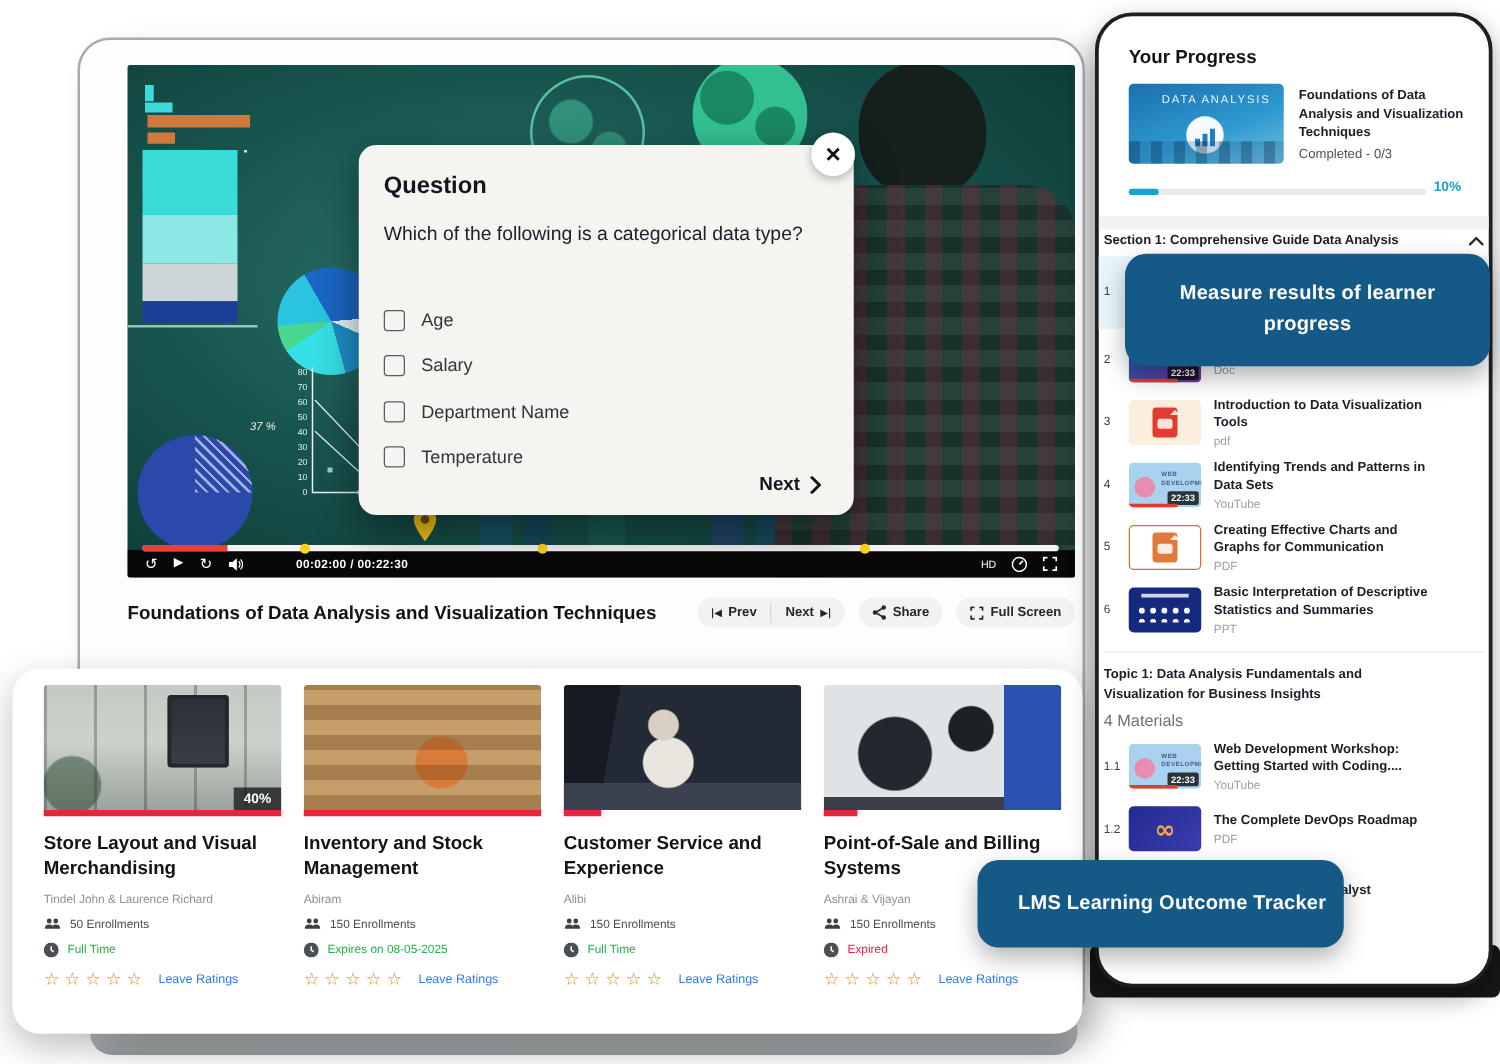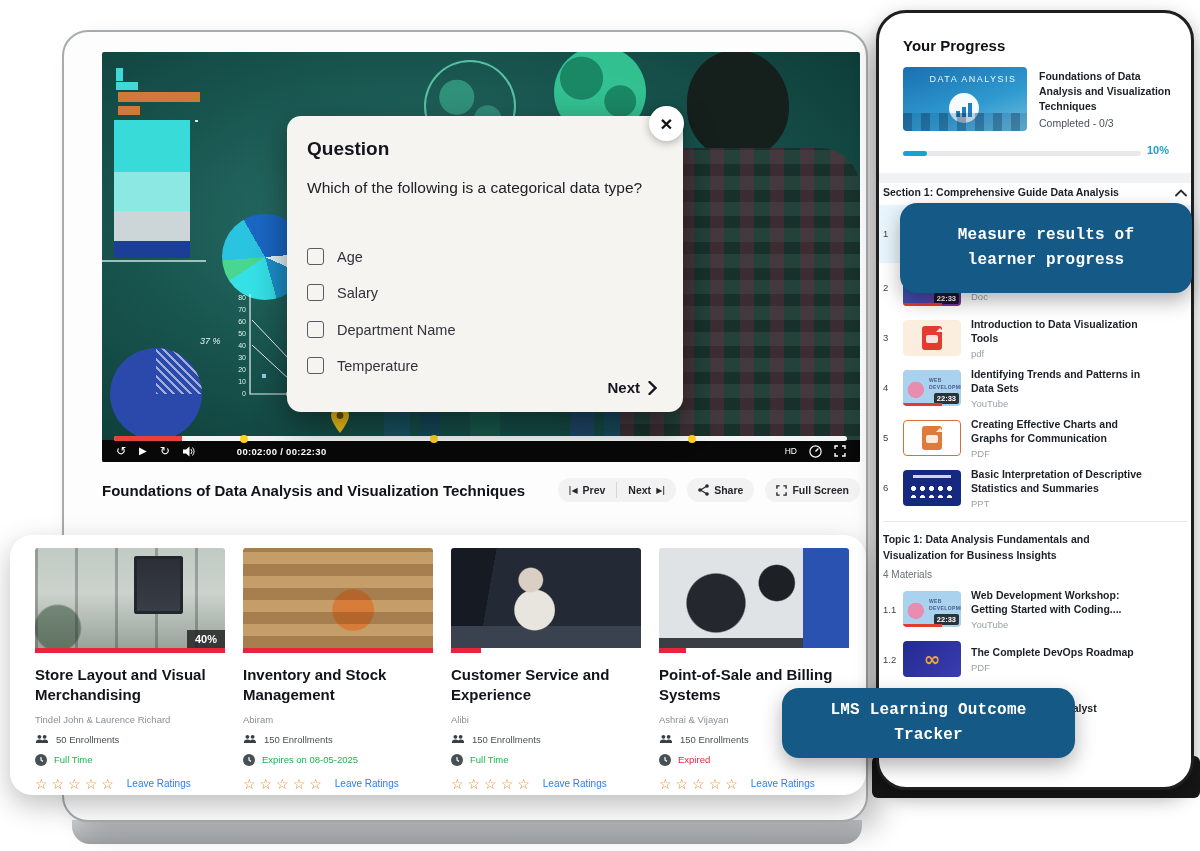--- a/index.html
+++ b/index.html
@@ -97,21 +97,21 @@
   .pn-group { background:#f2f2f3; border-radius:15px; display:inline-flex; align-items:stretch; }
   .pn-group .seg { display:inline-flex; align-items:center; gap:5px; padding:6px 11px;
                    font-size:10.5px; font-weight:bold; color:#26262c; cursor:pointer; }
   .pn-div { width:1px; background:#d6d6d9; margin:4px 0; }
   .tri { font-size:8px; }
   .tabs { position:absolute; left:38px; top:484px; display:flex; gap:27px; }
   .tab { font-size:11px; color:#2c2c32; padding-bottom:8px; cursor:pointer; }
   .tab.active { color:#2b9cd8; border-bottom:3px solid #2b9cd8; }
 
   
-  .cards-panel { position:absolute; left:10px; top:535px; width:856px; height:260px; background:#fff;
+  .cards-panel { position:absolute; left:10px; top:535px; width:856px; height:292px; background:#fff;
                  border-radius:22px; box-shadow:0 10px 28px rgba(0,0,0,.25); z-index:4; }
   .card { position:absolute; top:13px; width:190px; height:262px; }
   .card-img { position:relative; width:190px; height:100px; border-radius:3px 3px 0 0; overflow:hidden; }
   .badge { position:absolute; right:0; bottom:0; background:rgba(25,25,28,.78); color:#fff;
            font-size:11px; font-weight:bold; padding:3px 8px; }
   .badge:empty { display:none; }
   .card-bar { position:relative; width:190px; height:5px; background:transparent; }
   .card-bar div { height:5px; background:#e8243c; }
   .card-title { margin-top:12px; font-size:15px; font-weight:bold; color:#121419; line-height:1.35; }
   .card-author { margin-top:8px; font-size:9.5px; color:#8b8f96; }
@@ -201,27 +201,27 @@
   .t-navy::after { content:""; position:absolute; left:10px; top:5px; width:38px; height:3px;
        background:rgba(255,255,255,.8); }
   .t-devops { background:linear-gradient(135deg,#232a8f,#3a3db0); display:flex; align-items:center;
               justify-content:center; color:#f0a83a; font-size:20px; font-weight:bold; }
   .t-plain { background:linear-gradient(135deg,#8aa0b8,#b8c8d8); }
   .m-text { display:flex; flex-direction:column; gap:3px; }
   .m-title { font-size:10.5px; font-weight:bold; color:#1c1f27; line-height:1.35; width:182px; }
   .m-type { font-size:9.5px; color:#9aa0a8; }
   .m-divider { height:1px; background:#e8e8ea; margin:8px 0 10px; }
   .m-topic { font-size:10.5px; font-weight:bold; color:#1c1f27; line-height:1.5; width:260px; }
-  .m-count { font-size:10px; color:#6a6f78; margin:6px 0 4px; }
+  .m-count { font-size:13px; color:#6a6f78; margin:6px 0 4px; }
 
   
   .tooltip { position:absolute; background:#155a87; color:#fff; border-radius:17px; z-index:10;
-             display:flex; align-items:center; justify-content:center; text-align:center;
+             display:flex; align-items:center; justify-content:flex-end; text-align:center;
              font-size:16px; font-weight:bold; letter-spacing:.2px;
-             box-shadow:0 8px 20px rgba(0,0,0,.3); line-height:1.55;font-family:Liberation Mono, monospace; }
+             box-shadow:0 8px 20px rgba(0,0,0,.3); line-height:1.55; }
   .tt1 { left:900px; top:203px; width:292px; height:90px; padding:0 30px; }
   .tt2 { left:782px; top:688px; width:293px; height:70px; padding:0 14px; }
 </style>
 </head>
 <body>
 
 <div class="laptop-base"></div>
 <div class="laptop">
 
   <div class="video">

